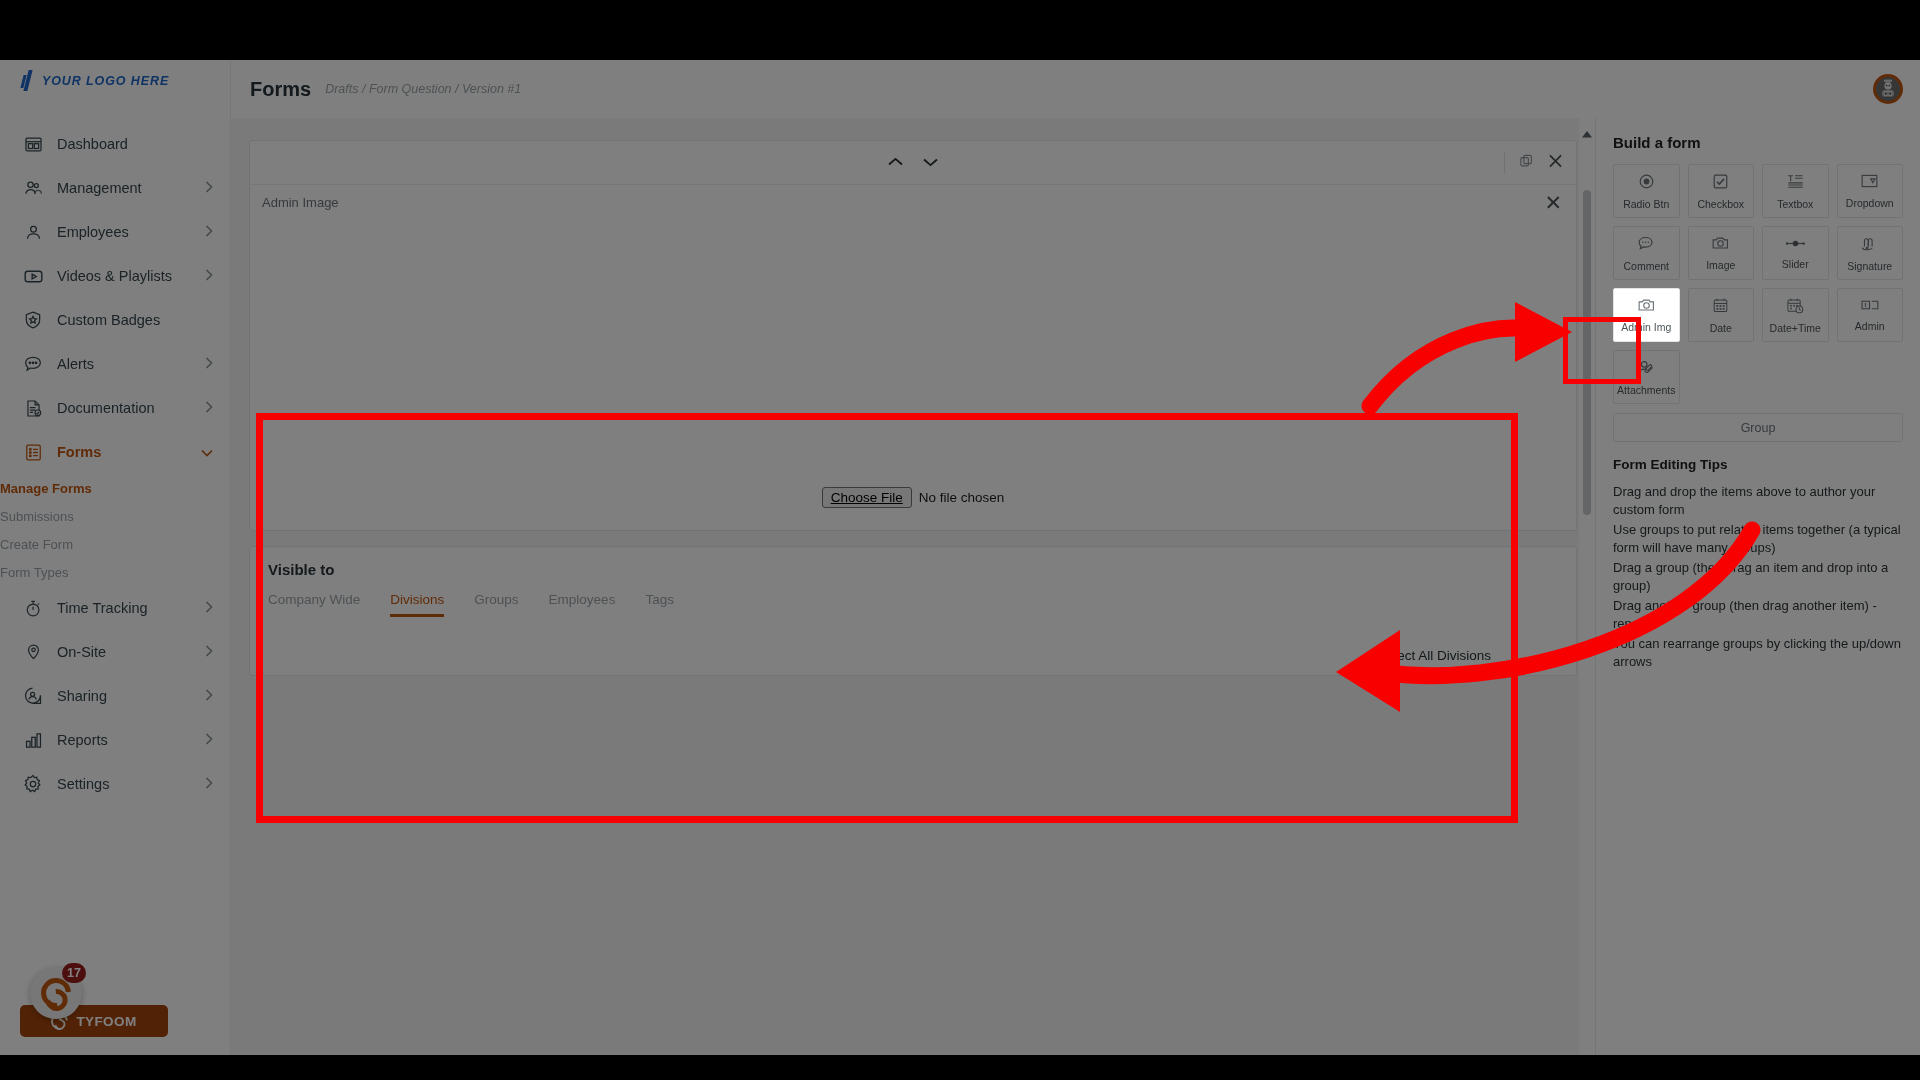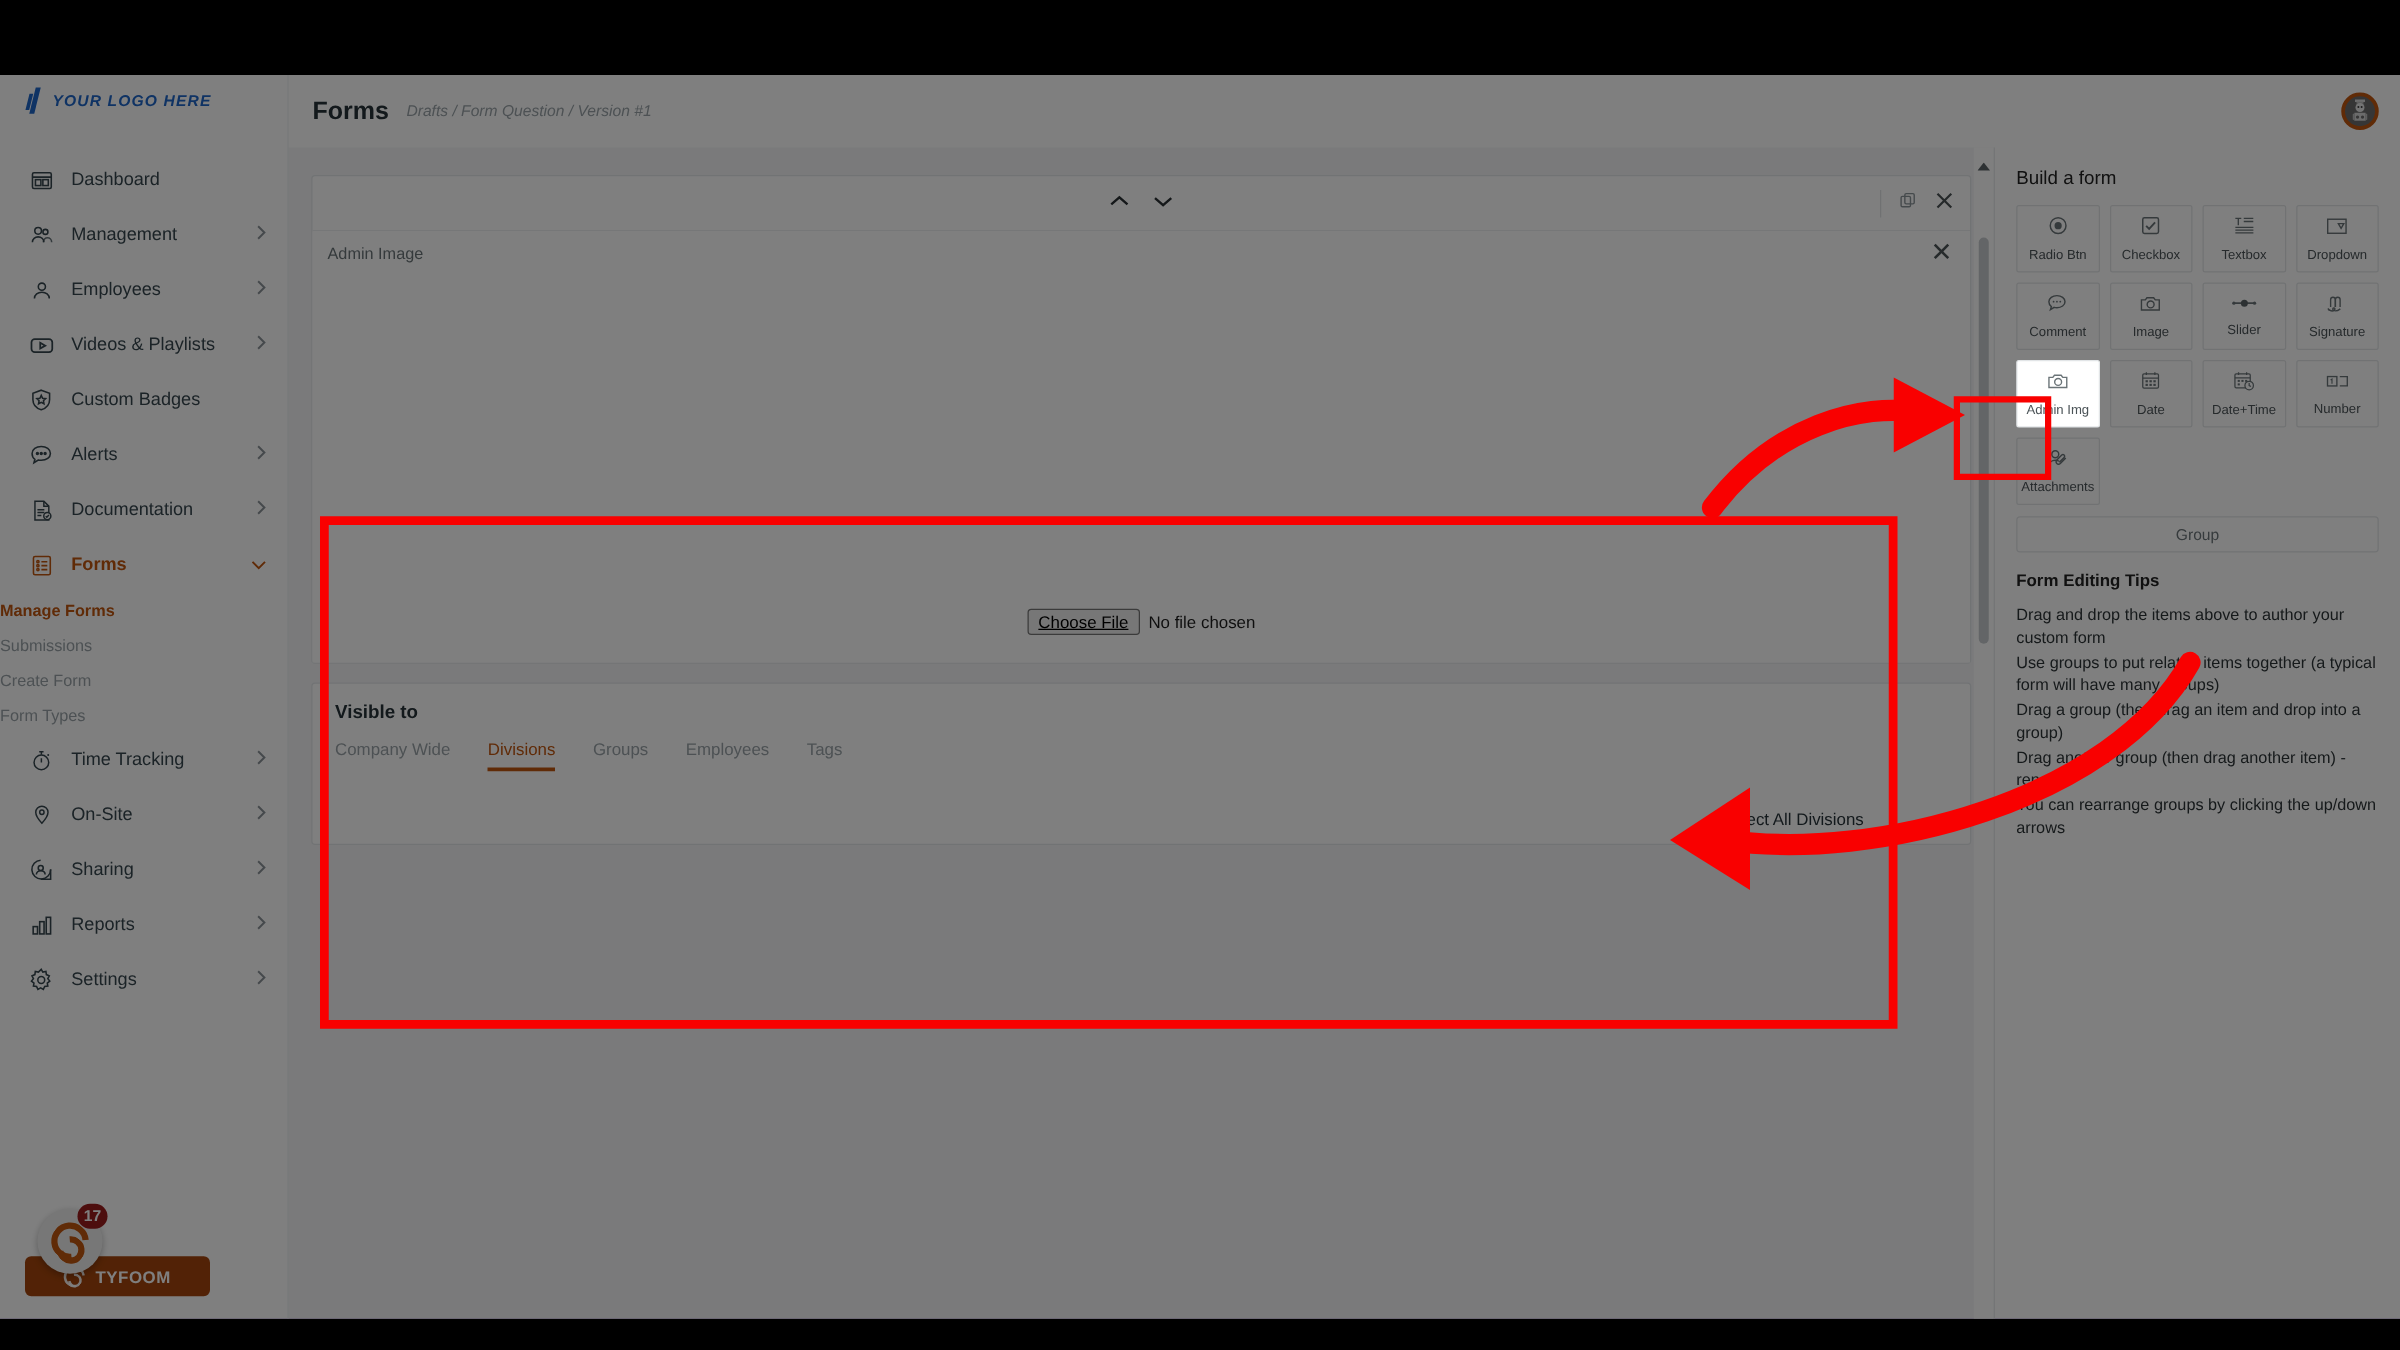--- a/index.html
+++ b/index.html
@@ -180,21 +180,21 @@
     position: absolute; right: 18px; bottom: 12px;
     display:flex; align-items:center; gap: 56px;
     font-size: 13.5px; color: #263238; cursor: pointer;
   }
 
   
   #rightpanel {
     position: absolute; right: 0; top: 58px; width: 325px; bottom: 0;
     background: #fff; border-left: 1px solid #e8eaec; padding: 16px 17px 0 17px;
   }
-  #rp-title { font-size: 15px; font-weight: 400; color: #222; margin-bottom: 13px; }
+  #rp-title { font-size: 15px; font-weight: 700; color: #222; margin-bottom: 13px; }
   .grid {
     display: grid; grid-template-columns: repeat(4, 1fr); gap: 8px;
   }
   .wbtn {
     height: 54px; border: 1px solid #e2e5e7; border-radius: 2px;
     background: #fff; display: flex; flex-direction: column;
     align-items: center; justify-content: center; gap: 4px; cursor: pointer;
   }
   .wbtn .lbl { font-size: 10.5px; color: #4c5458; }
   .wbtn.highlight { position: relative; z-index: 6; }
@@ -709,21 +709,21 @@
       </div>
 
       <div class="wbtn">
         <span>
           <svg width="20" height="14" viewBox="0 0 24 15" fill="none" stroke="#6b7478" stroke-width="1.3">
             <rect x="2.4" y="3" width="9" height="9"></rect>
             <path d="M14.2 3h7.2v9h-7.2"></path>
             <path d="M5.4 6.3l1.3-.9v4.6" stroke-width="1.1"></path>
           </svg>
         </span>
-        <span class="lbl">Number</span>
+        <span class="lbl">Admin</span>
       </div>
 
       <div class="wbtn">
         <span>
           <svg width="18" height="17" viewBox="0 0 20 19" fill="none" stroke="#6b7478" stroke-width="1.3">
             <circle cx="8" cy="6" r="3.1"></circle>
                   <path d="M2.5 16.4c0-3.1 2.4-5 5.5-5 1.3 0 2.5.3 3.4.9"></path>
             <path d="M17.4 9.4l-4.9 4.9c-.9.9-2.3.9-3.1 0-.9-.9-.9-2.3 0-3.1l4.4-4.4c.6-.6 1.5-.6 2.1 0 .6.6.6 1.5 0 2.1l-4.3 4.3"></path>
           </svg>
         </span>

